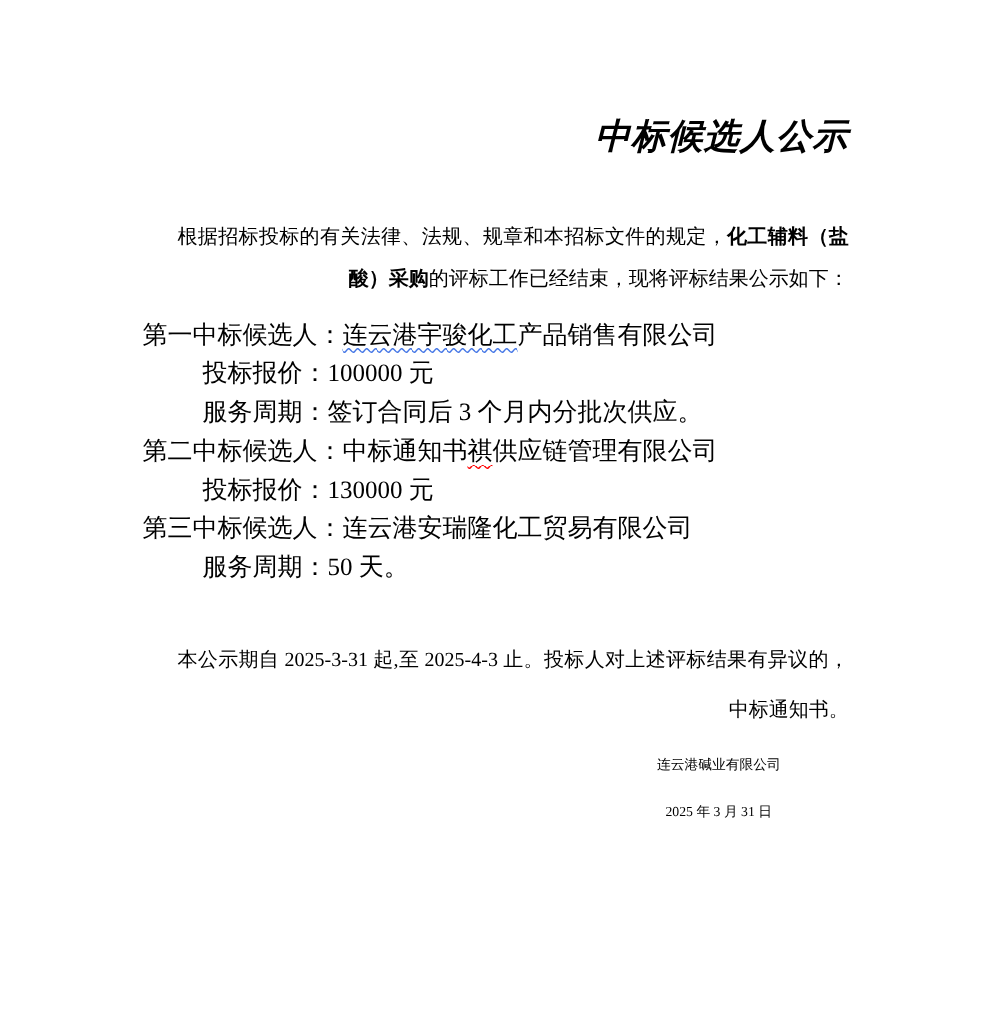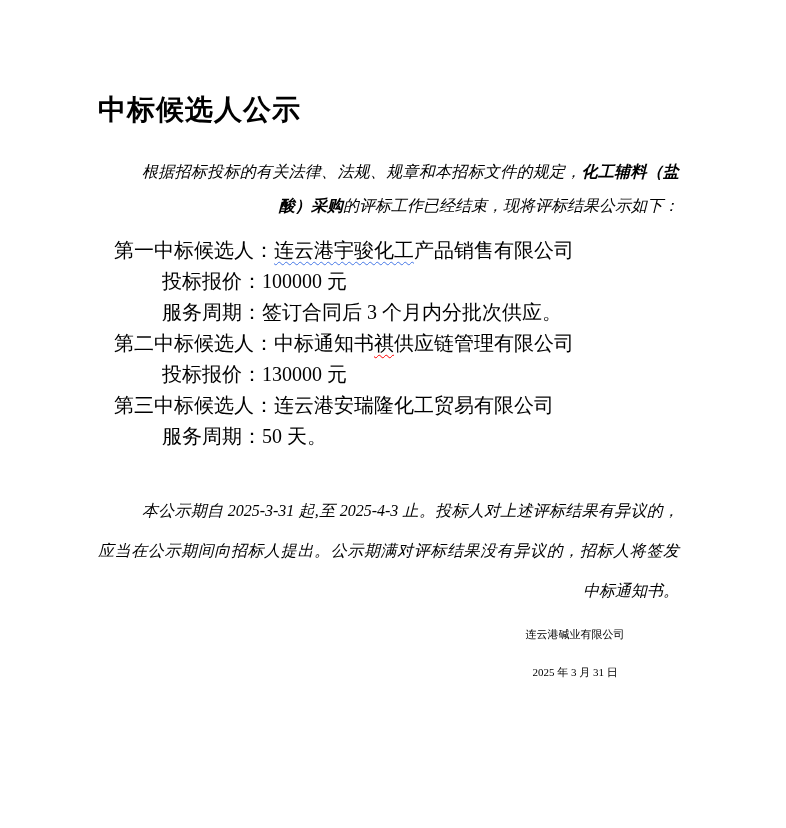--- a/index.html
+++ b/index.html
@@ -12,25 +12,26 @@
   }
   .page {
     width: 786px; height: 828px;
     background: #ffffff;
     padding: 92px 107px 0 98px;
   }
   .doc-title {
     font-size: 28px;
     font-weight: 700;
     line-height: 36px;
-    text-align: left;
+    text-align: right;
     letter-spacing: 1px;
+    font-style: italic;
   }
   .para { font-size: 16px; }
-  .intro { margin-top: 27px; font-style: italic; }
+  .intro { margin-top: 45px; }
   .intro .line { line-height: 34px; }
   .line {
     text-align: justify;
     text-align-last: justify;
   }
   .line.last { text-align: right; text-align-last: auto; }
   .line.indent { text-indent: 44px; }
   .bold { font-weight: 700; }
   .candidates { margin-top: 12px; font-size: 20px; }
   .cand-line { line-height: 31px; padding-left: 16px; }
@@ -43,21 +44,21 @@
     text-underline-offset: 4px;
   }
   .u-red-wavy {
     text-decoration: underline;
     text-decoration-style: wavy;
     text-decoration-color: #ff0000;
     text-decoration-thickness: 1px;
     text-underline-offset: 4px;
   }
   .closing { margin-top: 39px; }
-  .closing .line { line-height: 40px; font-style: italic; }
+  .closing .line { line-height: 40px; }
   .signature {
     margin-top: 4px;
     margin-left: auto;
     margin-right: 0;
     width: 208px;
     text-align: center;
     font-size: 11px;
     line-height: 38px;
   }
 </style>
@@ -78,21 +79,20 @@
       <div class="cand-line sub"><span>投标报价：</span><span>100000 元</span></div>
       <div class="cand-line sub"><span>服务周期：</span><span>签订合同后 3 个月内分批次供应。</span></div>
       <div class="cand-line"><span>第二中标候选人：</span><span><span>中标通知书</span><span class="u-red-wavy">祺</span><span>供应链管理有限公司</span></span></div>
       <div class="cand-line sub"><span>投标报价：</span><span>130000 元</span></div>
       <div class="cand-line"><span>第三中标候选人：</span><span><span>连云港安瑞隆化工贸易有限公司</span></span></div>
       <div class="cand-line sub"><span>服务周期：</span><span>50 天。</span></div>
     </div>
 
   <div class="para closing" id="closing">
       <div class="line indent">本公示期自 2025-3-31 起,至 2025-4-3 止。投标人对上述评标结果有异议的，</div>
-      <div class="line">应当在公示期间向招标人提出。公示期满对评标结果没有异议的，招标人将签发</div>
       <div class="line last">中标通知书。</div>
     </div>
 
   <div class="signature">
     <div>连云港碱业有限公司</div>
     <div>2025 年 3 月 31 日</div>
   </div>
 
 </div>
 

